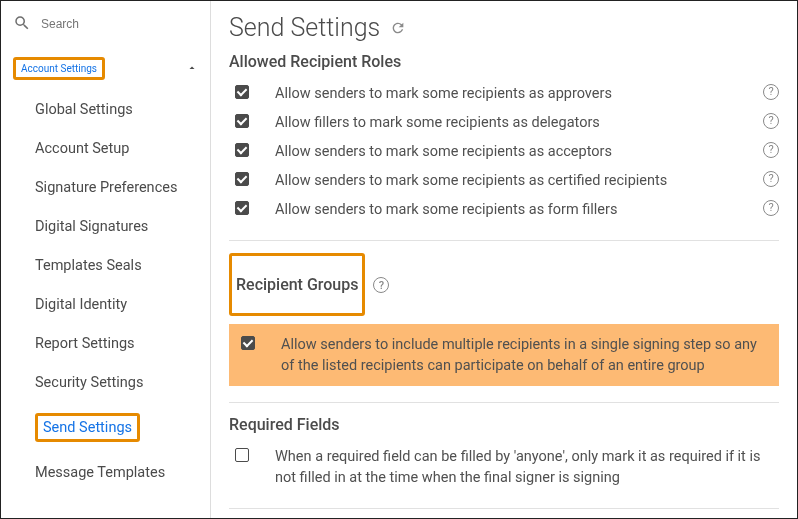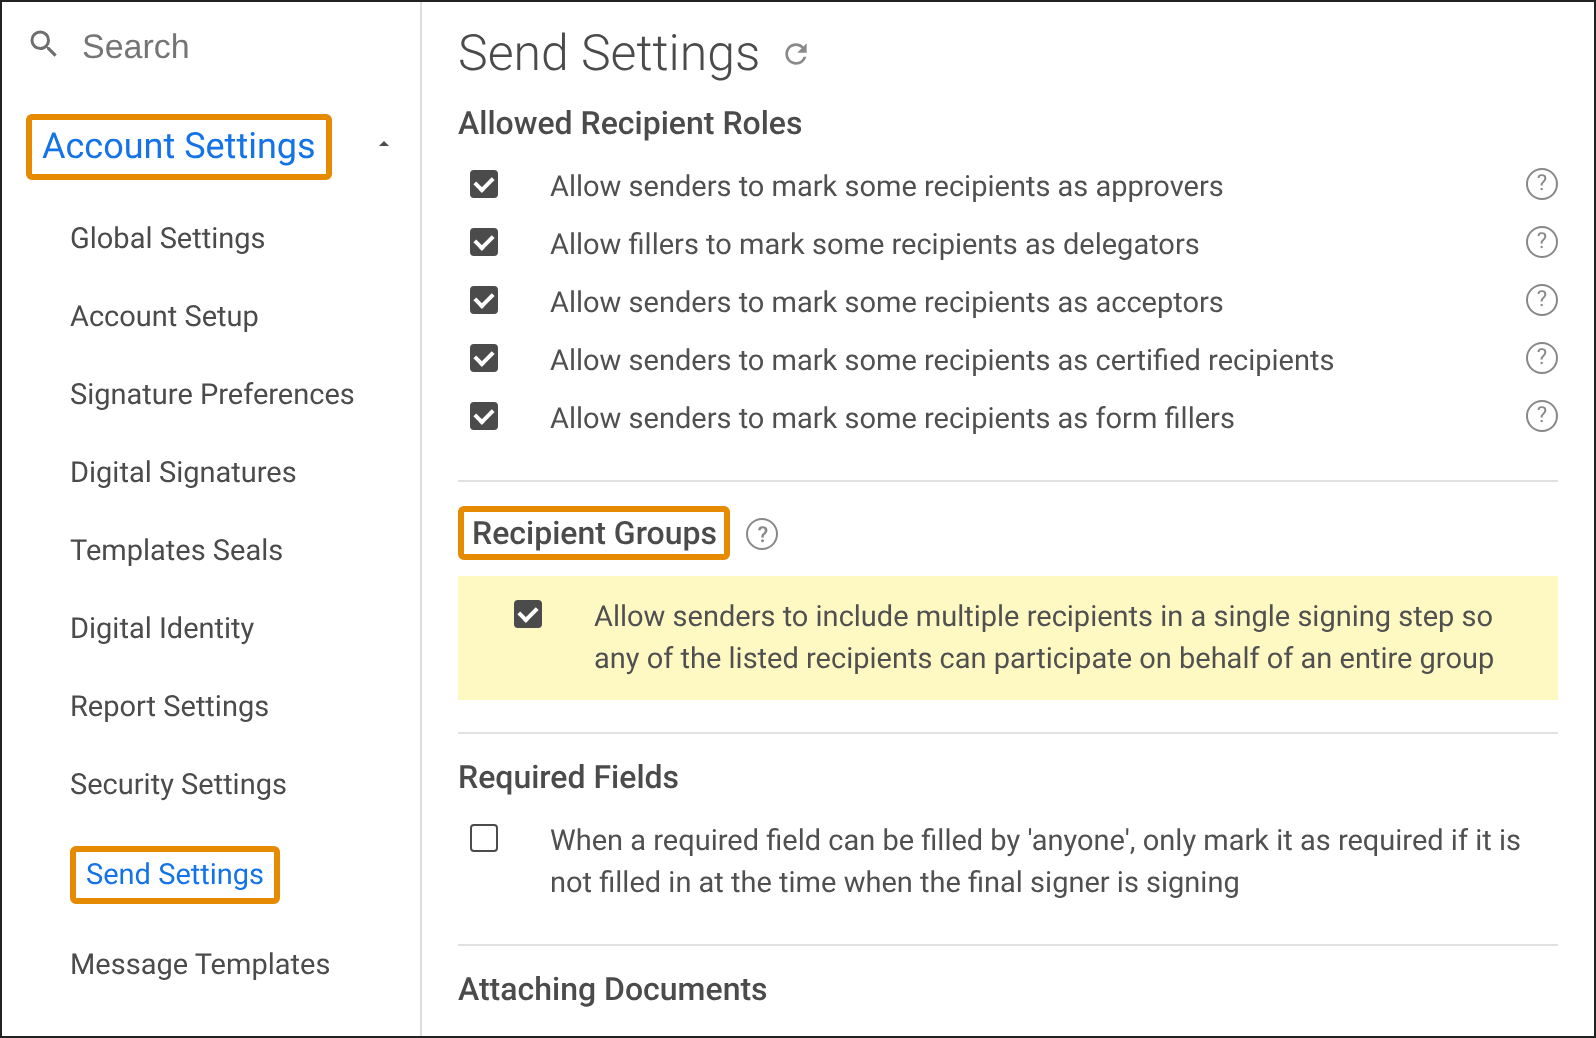--- a/index.html
+++ b/index.html
@@ -28,36 +28,36 @@
   .search-bar {
     display: flex;
     align-items: center;
     padding: 8px 12px;
     height: 46px;
   }
   .search-icon svg { width: 18px; height: 18px; fill: #6e6e6e; }
   .search-input {
     border: none;
     outline: none;
-    font-size: 17px;
+    font-size: 12px;
     color: #888;
     margin-left: 10px;
     flex: 1;
     background: transparent;
   }
   .nav-header {
     display: flex;
     align-items: center;
     justify-content: space-between;
     padding: 10px 12px;
     cursor: pointer;
   }
   .nav-header-label {
     color: #1473e6;
-    font-size: 18px;
+    font-size: 10px;
   }
   .highlight-orange {
     border: 3px solid #e68a00;
     border-radius: 3px;
     padding: 3px 5px;
     display: inline-block;
   }
   .chevron svg { width: 12px; height: 12px; fill: #4b4b4b; }
   .nav-list { list-style: none; }
   .nav-item {
@@ -89,34 +89,34 @@
     color: #4b4b4b;
     font-weight: 500;
     margin: 6px 0 8px 0;
     display: flex;
     align-items: center;
     gap: 8px;
   }
   .section-title .highlight-orange {
     border: 3px solid #e68a00;
     border-radius: 3px;
-    padding: 1px 4px;
+    padding: 19px 4px;
     text-align: center;
   }
   .option-list { list-style: none; padding-left: 6px; }
   .option-row {
     display: flex;
     align-items: flex-start;
     gap: 26px;
     padding: 4px 0;
     line-height: 1.45;
   }
   .option-row.highlighted {
-    background: #fef9c3;
-    padding: 10px 28px;
+    background: #fdba74;
+    padding: 10px 12px;
     margin-left: -6px;
   }
   .checkbox {
     width: 14px;
     height: 14px;
     border: 1.5px solid #4b4b4b;
     border-radius: 2px;
     flex-shrink: 0;
     margin-top: 2px;
     display: flex;

